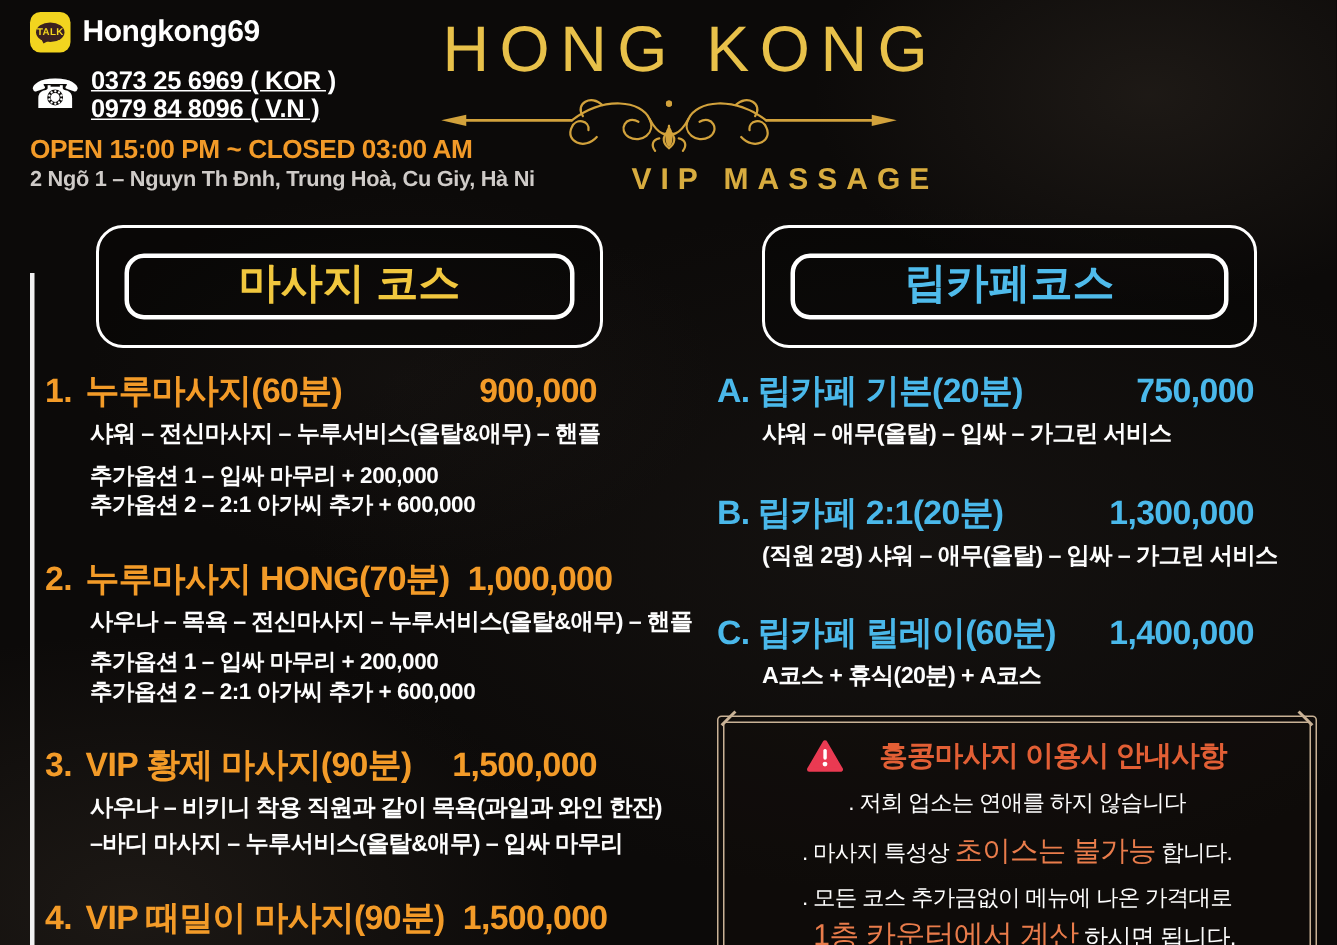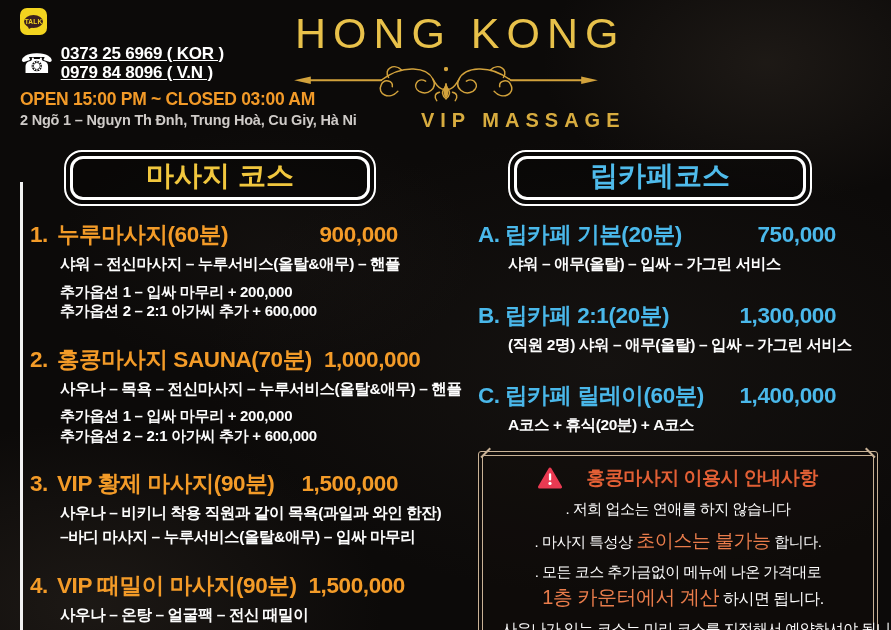--- a/index.html
+++ b/index.html
@@ -36,21 +36,21 @@
   .logo{position:absolute;left:50%;top:12px;transform:translateX(-50%);width:360px;text-align:right;}
   .logo-title{color:#E8C14A;font-size:43px;letter-spacing:7px;font-weight:400;line-height:1;white-space:nowrap;}
   .logo-ornament{margin:3px auto 0;display:block;}
   .logo-sub{color:#D8AC3F;font-size:20px;font-weight:bold;letter-spacing:6px;margin-top:1px;white-space:nowrap;}
   
   .left-rule{position:absolute;left:20px;top:182px;width:3px;height:448px;background:#F2F2F2;}
   
   .col{position:absolute;top:150px;}
   .col-left{left:30px;width:415px;}
   .col-right{left:478px;width:400px;}
-  .pill-outer{border:2px solid #fff;border-radius:18px;padding:4px;width:300px;margin-left:34px;background:rgba(0,0,0,.25);}
+  .pill-outer{border:2px solid #fff;border-radius:18px;padding:17px;width:300px;margin-left:34px;background:rgba(0,0,0,.25);}
   .col-right .pill-outer{width:292px;margin-left:30px;}
   .pill-inner{border:3px solid #fff;border-radius:13px;text-align:center;padding:2px 0 5px;
     font-size:28px;font-weight:bold;line-height:1.1;}
   .col-left .pill-inner{color:#F1C73E;}
   .col-right .pill-inner{color:#4FBBEB;}
   
   .items{margin-top:13px;}
   .item + .item{margin-top:23px;}
   .col-right .item + .item{margin-top:26px;}
   .item-title{display:flex;align-items:baseline;white-space:nowrap;font-size:22.5px;font-weight:bold;letter-spacing:-.4px;}
@@ -80,20 +80,21 @@
 </head>
 <body>
 
 <div class="page">
 
   <div class="contact">
     <div class="kakao-row">
       <span class="kakao-icon">
         <span class="kakao-bubble">TALK</span>
       </span>
+      <span class="kakao-id">Hongkong69</span>
     </div>
     <div class="phone-row">
       <span class="phone-glyph">☎</span>
       <div class="phone-nums">
         <div>0373 25 6969 ( KOR )</div>
         <div>0979 84 8096 ( V.N )</div>
       </div>
     </div>
     <div class="hours">OPEN 15:00 PM ~ CLOSED 03:00 AM</div>
     <div class="address">2 Ngõ 1 – Nguyn Th Đnh, Trung Hoà, Cu Giy, Hà Ni</div>
@@ -134,21 +135,21 @@
           </div>
           <div class="item-desc">샤워 – 전신마사지 – 누루서비스(올탈&amp;애무) – 핸플</div>
           <div class="item-options">
             <div class="item-option">추가옵션 1 – 입싸 마무리 + 200,000</div>
             <div class="item-option">추가옵션 2 – 2:1 아가씨 추가 + 600,000</div>
           </div>
         </div>
         <div class="item">
           <div class="item-title">
             <span class="item-num">2.</span>
-            <span class="item-name">홍콩마사지 SAUNA(70분)</span>
+            <span class="item-name">누루마사지 HONG(70분)</span>
             <span class="item-price">1,000,000</span>
           </div>
           <div class="item-desc">사우나 – 목욕 – 전신마사지 – 누루서비스(올탈&amp;애무) – 핸플</div>
           <div class="item-options">
             <div class="item-option">추가옵션 1 – 입싸 마무리 + 200,000</div>
             <div class="item-option">추가옵션 2 – 2:1 아가씨 추가 + 600,000</div>
           </div>
         </div>
         <div class="item">
           <div class="item-title">

